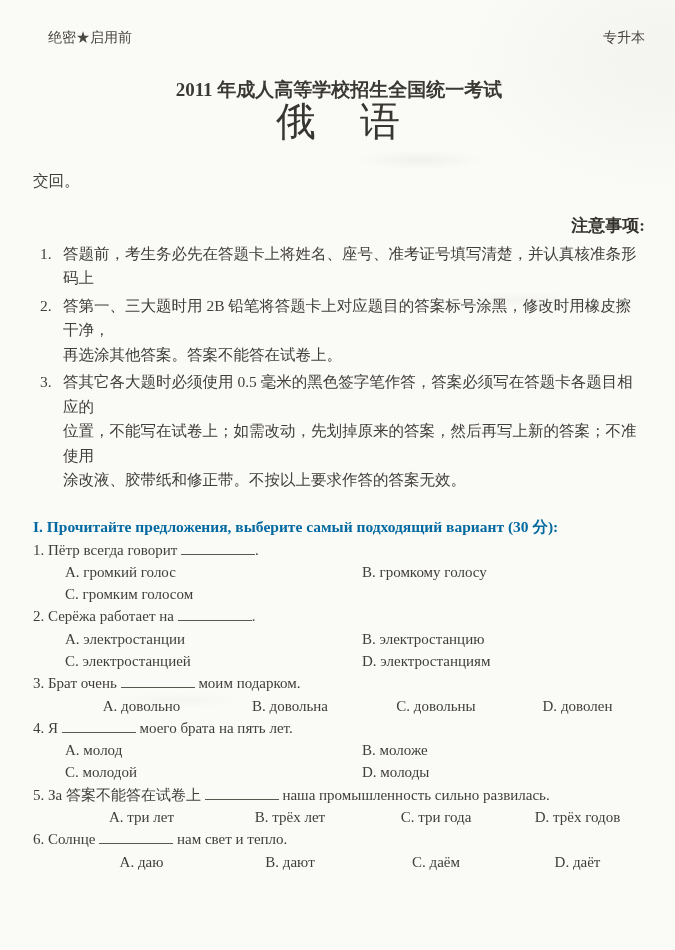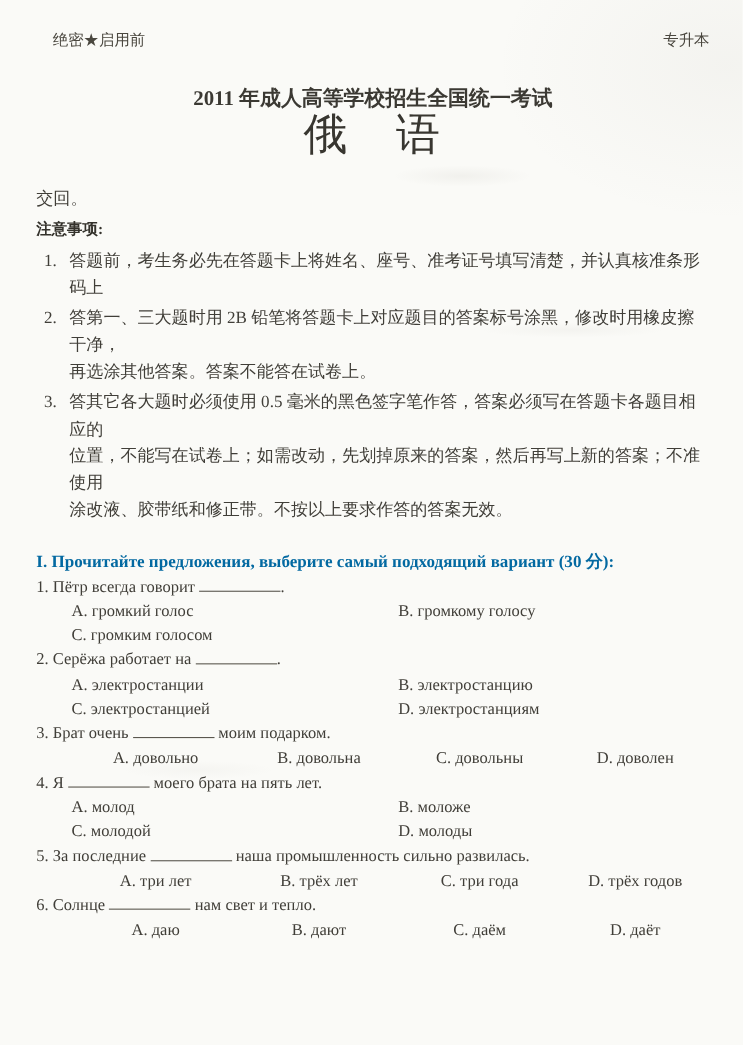--- a/index.html
+++ b/index.html
@@ -30,21 +30,21 @@
     margin:32px 0 0 0;text-align:center;
     font-size:19px;font-weight:bold;line-height:24px;color:#3b3933;
   }
   .subject{
     text-align:center;
     font-size:40px;line-height:40px;letter-spacing:2px;color:#383630;
   }
   .intro{margin:26px 0 0 0;font-size:15.5px;line-height:26.5px;}
   .intro .line{display:block;}
   .intro .indent{text-indent:2em;}
-  .notes-title{font-weight:bold;font-size:14px;line-height:26px;margin-top:2px;color:#34322c;}
+  .notes-title{font-weight:bold;font-size:17px;line-height:26px;margin-top:18px;color:#34322c;text-align:right;}
   .note{display:flex;font-size:15.5px;line-height:24.5px;margin:3px 0 0 7px;}
   .note-num{width:23px;flex:none;}
   .note-body{flex:1;}
   .section-heading{
     margin-top:22px;font-weight:bold;font-size:15.5px;line-height:24px;color:#0369a1;
   }
   .qarea{font-size:15px;}
   .stem{line-height:22.3px;}
   .blank{
     display:inline-block;width:74px;height:13px;
@@ -135,21 +135,21 @@
       <div class="stem"><span>4.</span> <span>Я</span> <span class="blank"></span><span> моего брата на пять лет.</span></div>
       <div class="opts cols2">
         <div class="opt"><span>A.</span> <span>молод</span></div>
         <div class="opt"><span>B.</span> <span>моложе</span></div>
         <div class="opt"><span>C.</span> <span>молодой</span></div>
         <div class="opt"><span>D.</span> <span>молоды</span></div>
       </div>
     </div>
 
     <div class="question">
-      <div class="stem"><span>5.</span> <span>За последние</span> <span class="blank"></span><span> наша промышленность сильно развилась.</span></div>
+      <div class="stem"><span>5.</span> <span>За 答案不能答在试卷上</span> <span class="blank"></span><span> наша промышленность сильно развилась.</span></div>
       <div class="opts cols4">
         <div class="opt"><span>A.</span> <span>три лет</span></div>
         <div class="opt"><span>B.</span> <span>трёх лет</span></div>
         <div class="opt"><span>C.</span> <span>три года</span></div>
         <div class="opt"><span>D.</span> <span>трёх годов</span></div>
       </div>
     </div>
 
     <div class="question">
       <div class="stem"><span>6.</span> <span>Солнце</span> <span class="blank"></span><span> нам свет и тепло.</span></div>

